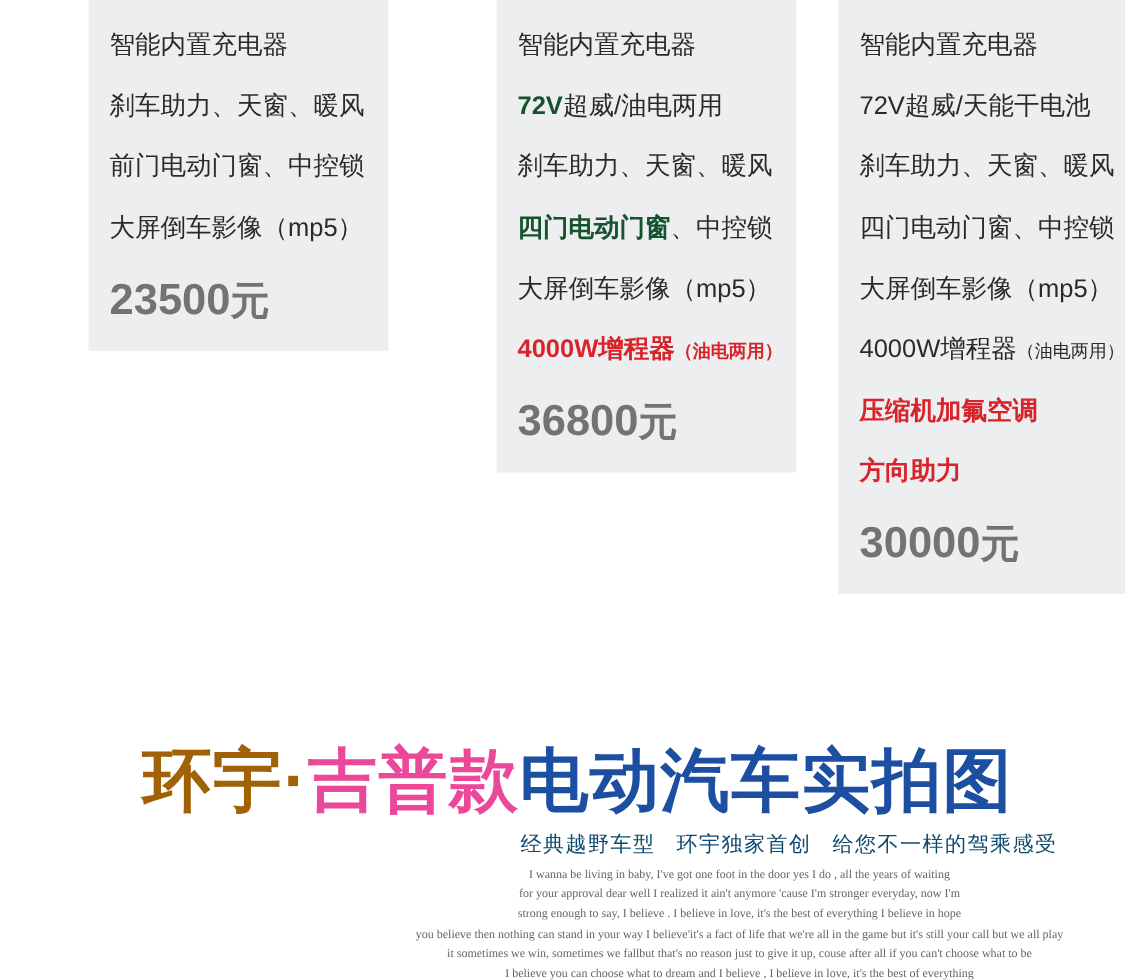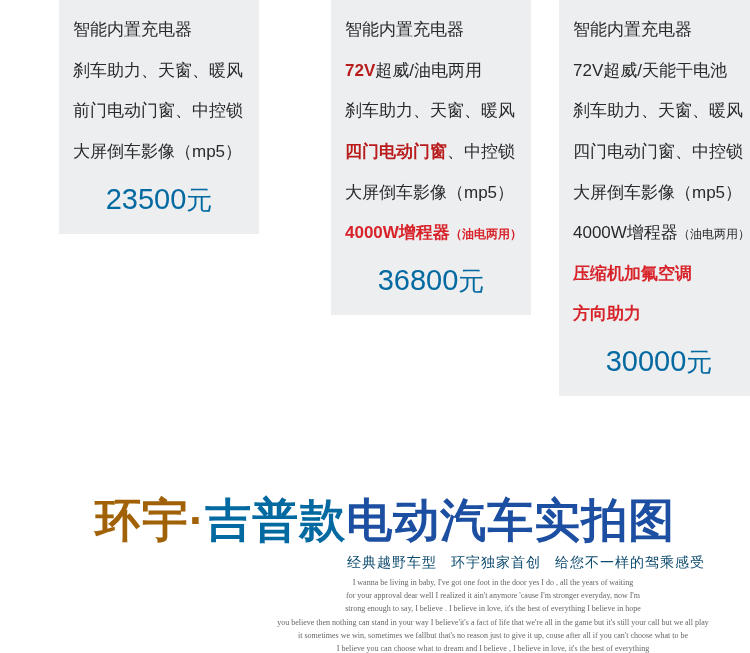--- a/index.html
+++ b/index.html
@@ -43,34 +43,33 @@
     line-height: 1.45;
     color: #2a2a2a;
     padding: 8px 2px;
     white-space: nowrap;
   }
   .line.red {
     color: #d8232a;
     font-weight: bold;
   }
   .line .hl {
-    color: #b91c1c;
+    color: #14532d;
     font-weight: bold;
   }
   .line .small {
     font-size: 12px;
   }
   .price {
     font-size: 29px;
-    font-weight: normal;
-    color: #0369a1;
+    font-weight: bold;
+    color: #737373;
     padding: 10px 2px 2px 2px;
     letter-spacing: 0px;
     white-space: nowrap;
-    text-align: center;
   }
   .price .unit { font-size: 26px; }
 
   
   .banner {
     position: absolute;
     left: 0;
     top: 472px;
     width: 750px;
     height: 181px;
@@ -79,21 +78,21 @@
     position: absolute;
     left: 58px;
     top: 18px;
     font-size: 46px;
     font-weight: bold;
     letter-spacing: 1px;
     white-space: nowrap;
     font-family: "Liberation Sans", sans-serif;
   }
   .banner-title .t-red { color: #a16207; }
-  .banner-title .t-black { color: #0369a1; }
+  .banner-title .t-black { color: #ec4899; }
   .banner-title .t-blue { color: #1c4fa1; }
 
   .banner-sub {
     position: absolute;
     left: 310px;
     top: 82px;
     font-size: 14px;
     color: #0c4a6e;
     white-space: nowrap;
     letter-spacing: 1px;

